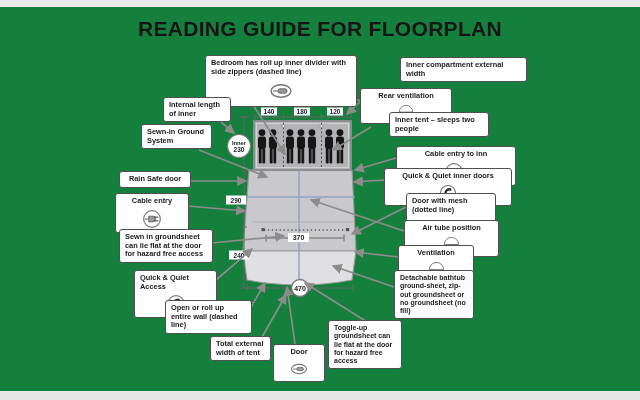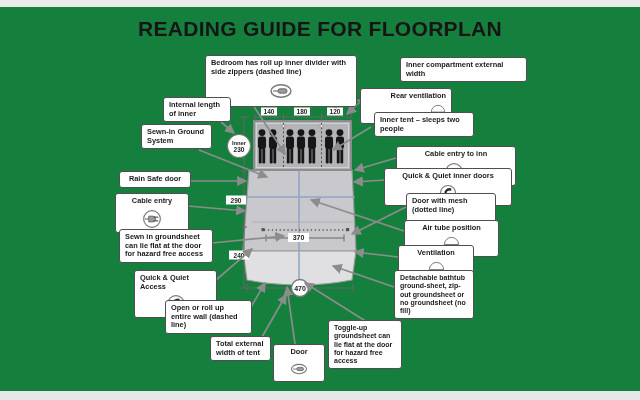--- a/index.html
+++ b/index.html
@@ -186,28 +186,28 @@
     <span class="t">Bedroom has roll up inner divider with side zippers (dashed line)</span>
     <svg class="ico" width="24" height="24">
         <use href="#i-zipper"></use>
       </svg>
   </div>
 
   <div class="co" style="left:400px;top:57px;width:127px;">
     <span class="t">Inner compartment external width</span>
   </div>
 
-  <div class="co" style="left:360px;top:88px;width:92px;align-items:flex-end;">
+  <div class="co" style="left:360px;top:88px;width:92px;">
     <span class="t">Rear ventilation</span>
     <svg class="ico" width="16" height="16">
         <use href="#i-vent"></use>
       </svg>
   </div>
 
-  <div class="co" style="left:374px;top:112px;width:100px;">
+  <div class="co" style="left:389px;top:112px;width:100px;">
     <span class="t">Inner tent – sleeps two people</span>
   </div>
 
   <div class="co" style="left:396px;top:146px;width:120px;">
     <span class="t">Cable entry to inn</span>
     <svg class="ico" width="20" height="20" style="margin-left:-4px;">
         <use href="#i-plug"></use>
       </svg>
   </div>
 

